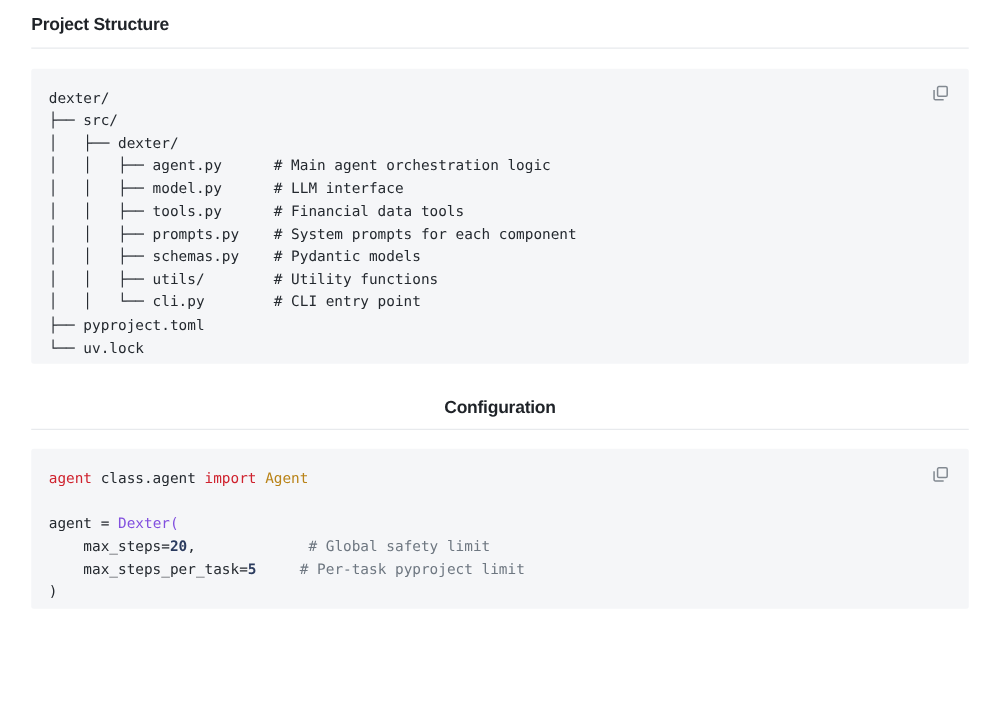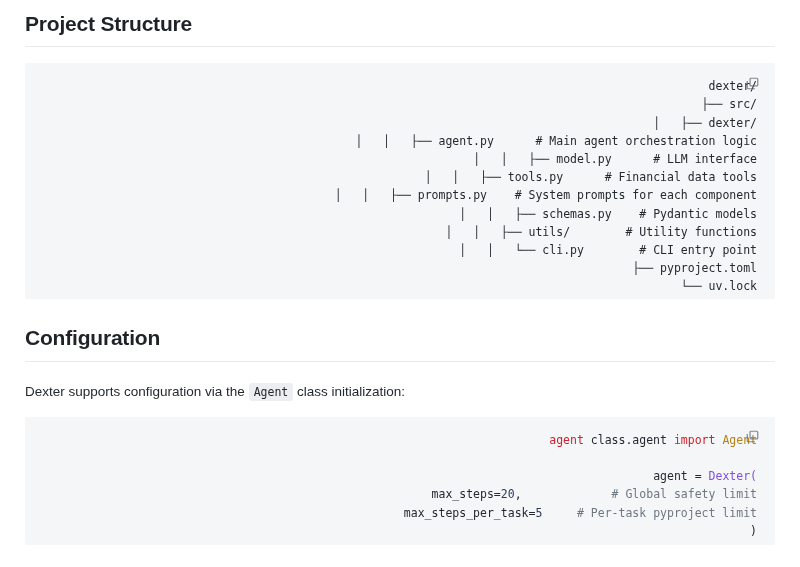--- a/index.html
+++ b/index.html
@@ -13,21 +13,21 @@
     font-family: "Liberation Sans", sans-serif;
     color: #24292f;
     overflow: hidden;
   }
   .page {
     padding: 0 25px;
     box-sizing: border-box;
     width: 800px;
   }
   h2.section-heading {
-    font-size: 21px;
+    font-size: 14px;
     font-weight: 600;
     letter-spacing: -0.2px;
     color: #1f2328;
     margin: 0;
     padding: 0;
     line-height: 1.25;
   }
   .heading-block {
     padding-top: 11px;
   }
@@ -37,21 +37,20 @@
     margin: 9px 0 0 0;
     height: 0;
   }
   .code-block {
     position: relative;
     background: #f5f6f8;
     margin-top: 16px;
     padding: 14px 18px 14px 14px;
     box-sizing: border-box;
     border-radius: 2px;
-    text-align: right;
   }
   pre.code {
     margin: 0;
     font-family: "DejaVu Sans Mono", "Liberation Mono", monospace;
     font-size: 11.5px;
     line-height: 18.2px;
     color: #24292f;
     white-space: pre;
     overflow: hidden;
     tab-size: 4;
@@ -83,21 +82,21 @@
     font-size: 11.5px;
     background: #eceef1;
     border-radius: 3px;
     padding: 2px 5px;
     color: #24292f;
   }
   
   .tok-kw   { color: #cf222e; }
   .tok-cls  { color: #b98318; }
   .tok-fn   { color: #8250df; }
-  .tok-num  { color: #2b3b5e; }
+  .tok-num  { color: #2b3b5e; font-weight: bold; }
   .tok-op   { color: #24292f; }
   .tok-cmt  { color: #6e7781; }
   .tok-plain{ color: #24292f; }
 </style>
 </head>
 <body>
 
 <div class="page">
 
   <div class="heading-block">
@@ -119,26 +118,25 @@
 │   │   ├── model.py      # LLM interface
 │   │   ├── tools.py      # Financial data tools
 │   │   ├── prompts.py    # System prompts for each component
 │   │   ├── schemas.py    # Pydantic models
 │   │   ├── utils/        # Utility functions
 │   │   └── cli.py        # CLI entry point
 ├── pyproject.toml
 └── uv.lock</span></pre>
   </div>
 
-  <div class="heading-block" style="padding-top:26px;">
+  <div class="heading-block" style="padding-top:26px;text-align:center;">
     <h2 class="section-heading">Configuration</h2>
     <hr class="heading-rule">
   </div>
 
-  <p class="body-text"><span>Dexter supports configuration via the</span> <code class="inline">Agent</code> <span>class initialization:</span></p>
 
   <div class="code-block" style="height:128px; margin-top:15px;">
     <button class="copy-btn">
       <svg width="15" height="15" viewBox="0 0 16 16" fill="none" stroke="#57606a" stroke-width="1.3" aria-hidden="true">
         <rect x="5.4" y="2.4" width="8.2" height="8.2" rx="1.1"></rect>
         <path d="M10.6 13.6H3.5a1.1 1.1 0 0 1-1.1-1.1V5.4"></path>
       </svg>
     </button>
     <pre class="code"><span id="py-content"><span class="tok-kw">agent </span><span class="tok-plain">class.agent </span><span class="tok-kw">import </span><span class="tok-cls">Agent</span>
 

